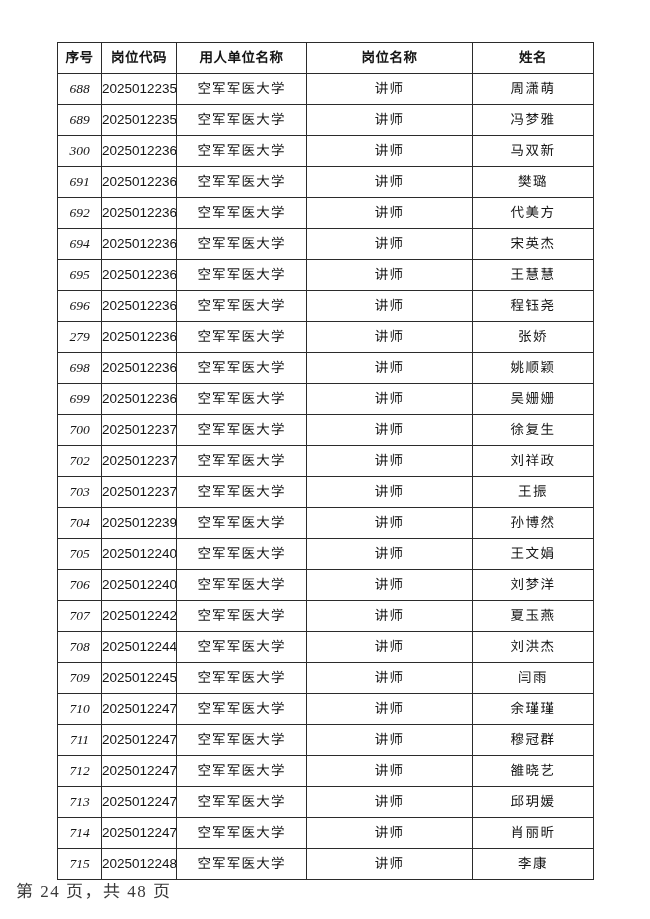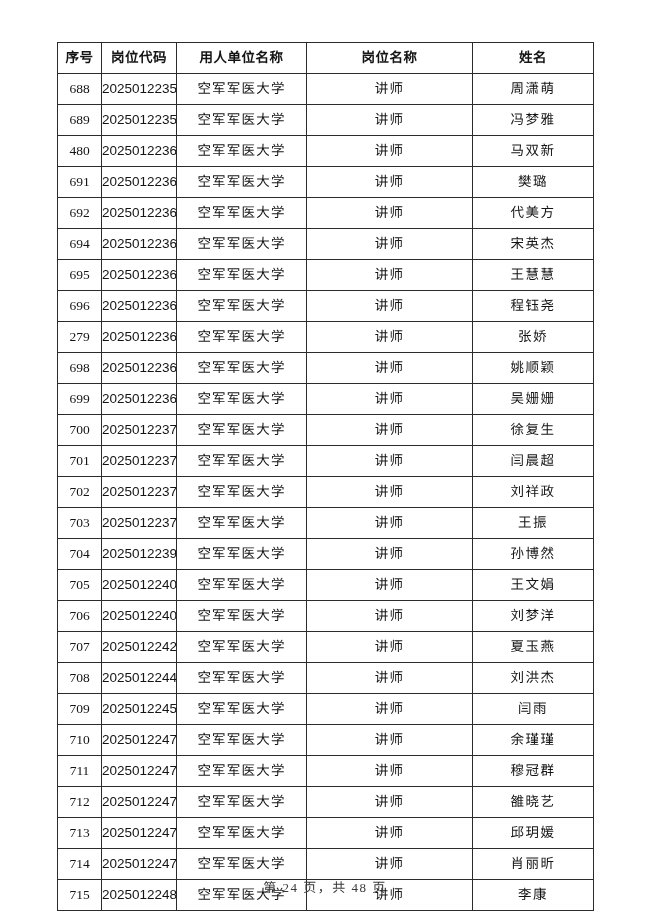--- a/index.html
+++ b/index.html
@@ -56,32 +56,31 @@
     letter-spacing: 0.5px;
   }
 
   
   .col-seq      { width: 44px; }
   .col-code     { width: 75px; }
   .col-unit     { width: 130px; }
   .col-post     { width: 166px; }
   .col-name     { width: 121px; }
 
-  .cell-seq  { font-size: 13px; font-family: "Liberation Serif", serif; }
+  .cell-seq  { font-size: 13px; font-family: "Liberation Serif", serif; font-style: italic; }
   .cell-code { font-size: 13px; letter-spacing: 0px; font-family: Liberation Sans, sans-serif; }
   .cell-cn   { letter-spacing: 1.2px; }
   .cell-name { letter-spacing: 1.5px; margin-left: 40px; }
 
   .footer {
     position: absolute;
-    left: 0;
+    left: 16px;
     right: 0;
     top: 877px;
-    text-align: center;
-    font-size: 13px;
+    font-size: 17px;
     letter-spacing: 1.5px;
     color: #3a3a3a;
   }
 </style>
 </head>
 <body>
 
 <div class="page">
 
   <div class="table-wrap">
@@ -111,21 +110,21 @@
             <td class="cell-name">周潇萌</td>
           </tr>
           <tr>
             <td class="cell-seq">689</td>
             <td class="cell-code">2025012235</td>
             <td class="cell-cn">空军军医大学</td>
             <td class="cell-cn">讲师</td>
             <td class="cell-name">冯梦雅</td>
           </tr>
           <tr>
-            <td class="cell-seq">480</td>
+            <td class="cell-seq">300</td>
             <td class="cell-code">2025012236</td>
             <td class="cell-cn">空军军医大学</td>
             <td class="cell-cn">讲师</td>
             <td class="cell-name">马双新</td>
           </tr>
           <tr>
             <td class="cell-seq">691</td>
             <td class="cell-code">2025012236</td>
             <td class="cell-cn">空军军医大学</td>
             <td class="cell-cn">讲师</td>
@@ -179,27 +178,20 @@
             <td class="cell-cn">空军军医大学</td>
             <td class="cell-cn">讲师</td>
             <td class="cell-name">吴姗姗</td>
           </tr>
           <tr>
             <td class="cell-seq">700</td>
             <td class="cell-code">2025012237</td>
             <td class="cell-cn">空军军医大学</td>
             <td class="cell-cn">讲师</td>
             <td class="cell-name">徐复生</td>
-          </tr>
-          <tr>
-            <td class="cell-seq">701</td>
-            <td class="cell-code">2025012237</td>
-            <td class="cell-cn">空军军医大学</td>
-            <td class="cell-cn">讲师</td>
-            <td class="cell-name">闫晨超</td>
           </tr>
           <tr>
             <td class="cell-seq">702</td>
             <td class="cell-code">2025012237</td>
             <td class="cell-cn">空军军医大学</td>
             <td class="cell-cn">讲师</td>
             <td class="cell-name">刘祥政</td>
           </tr>
           <tr>
             <td class="cell-seq">703</td>

